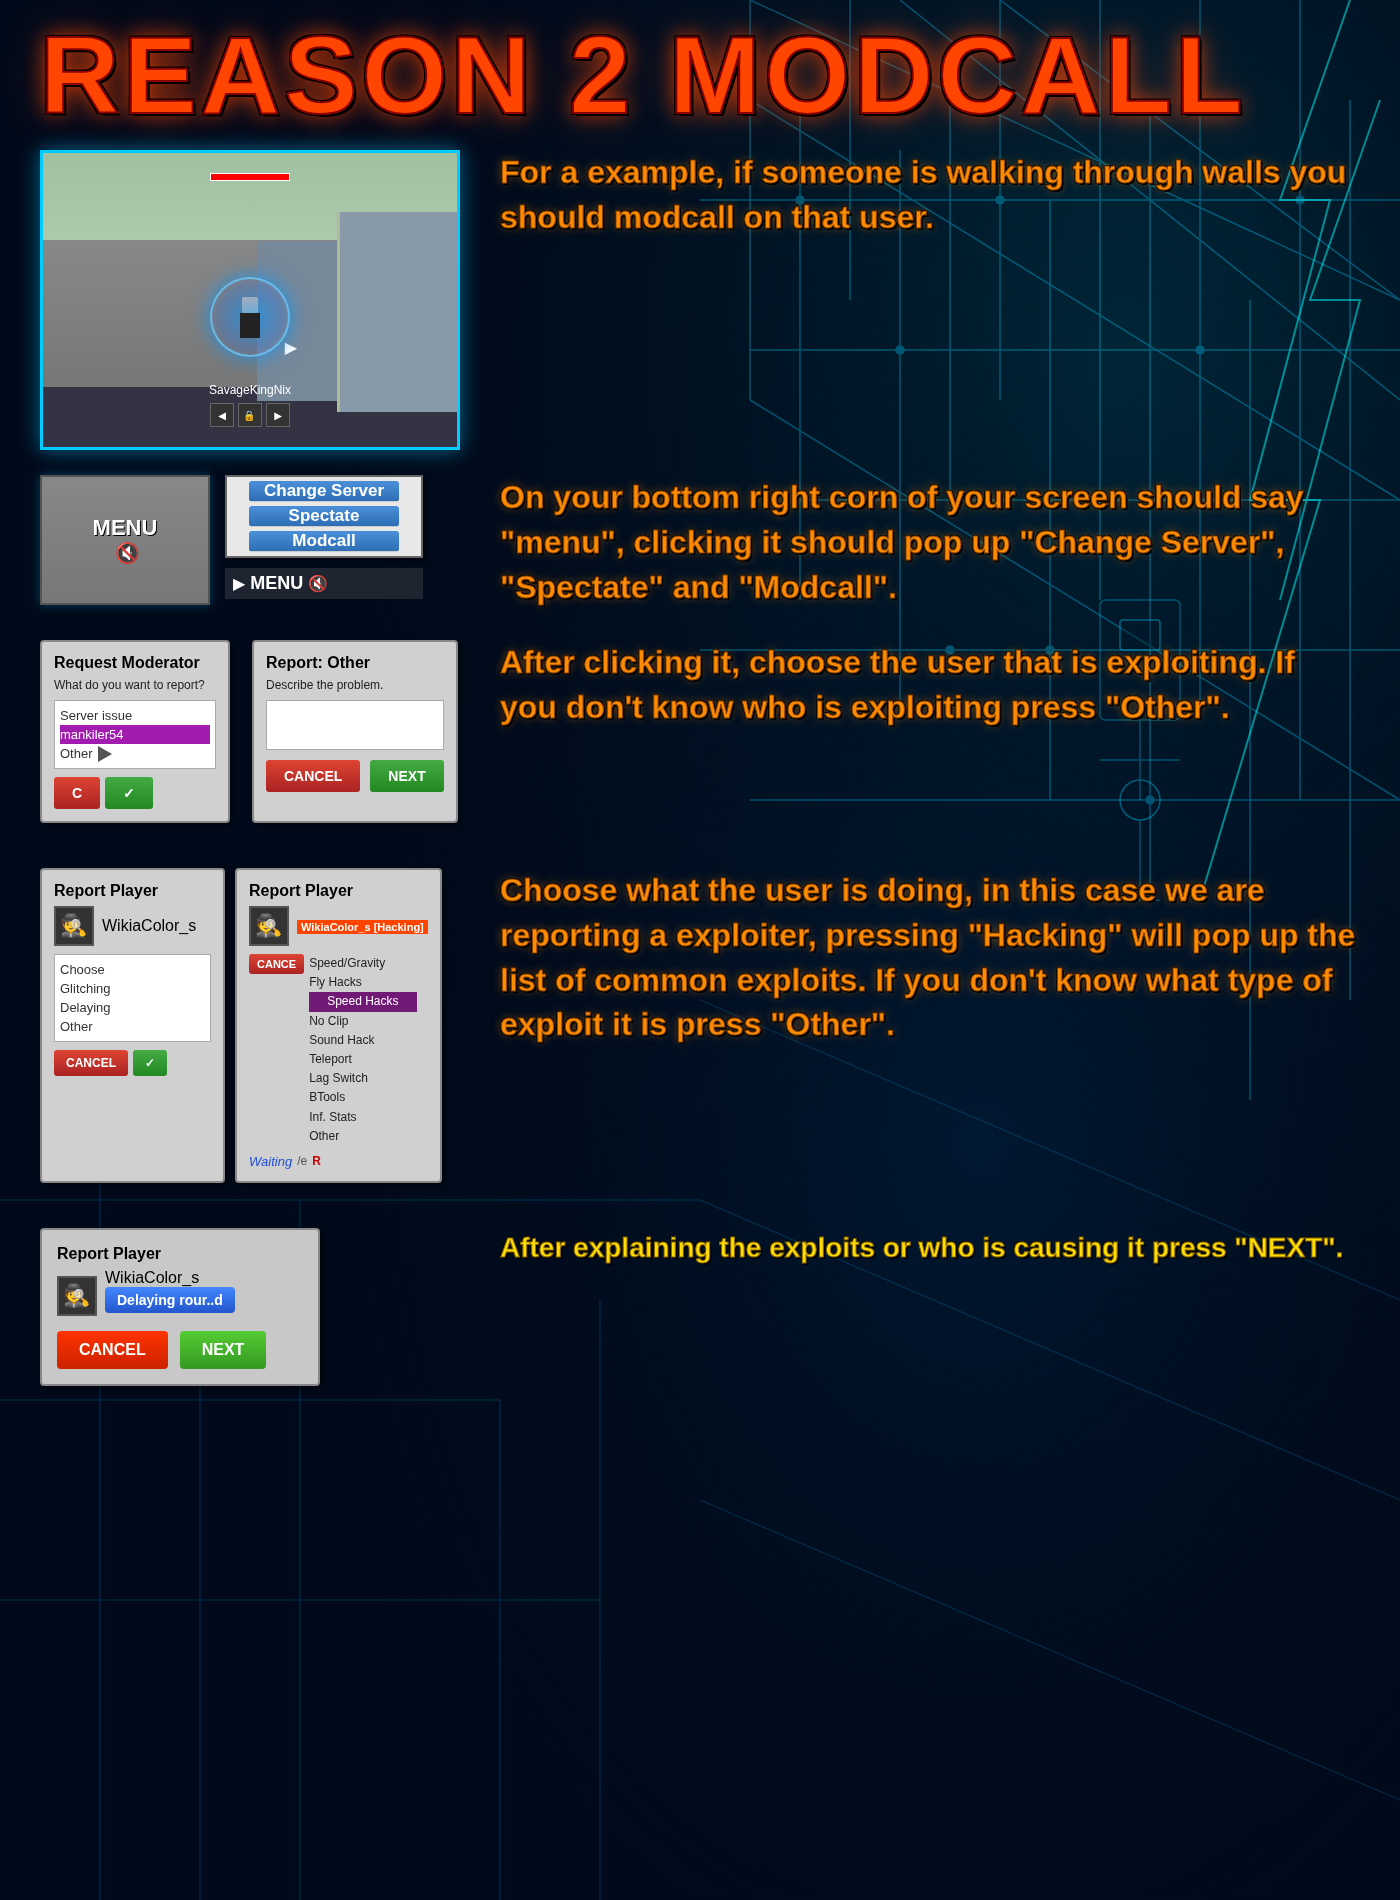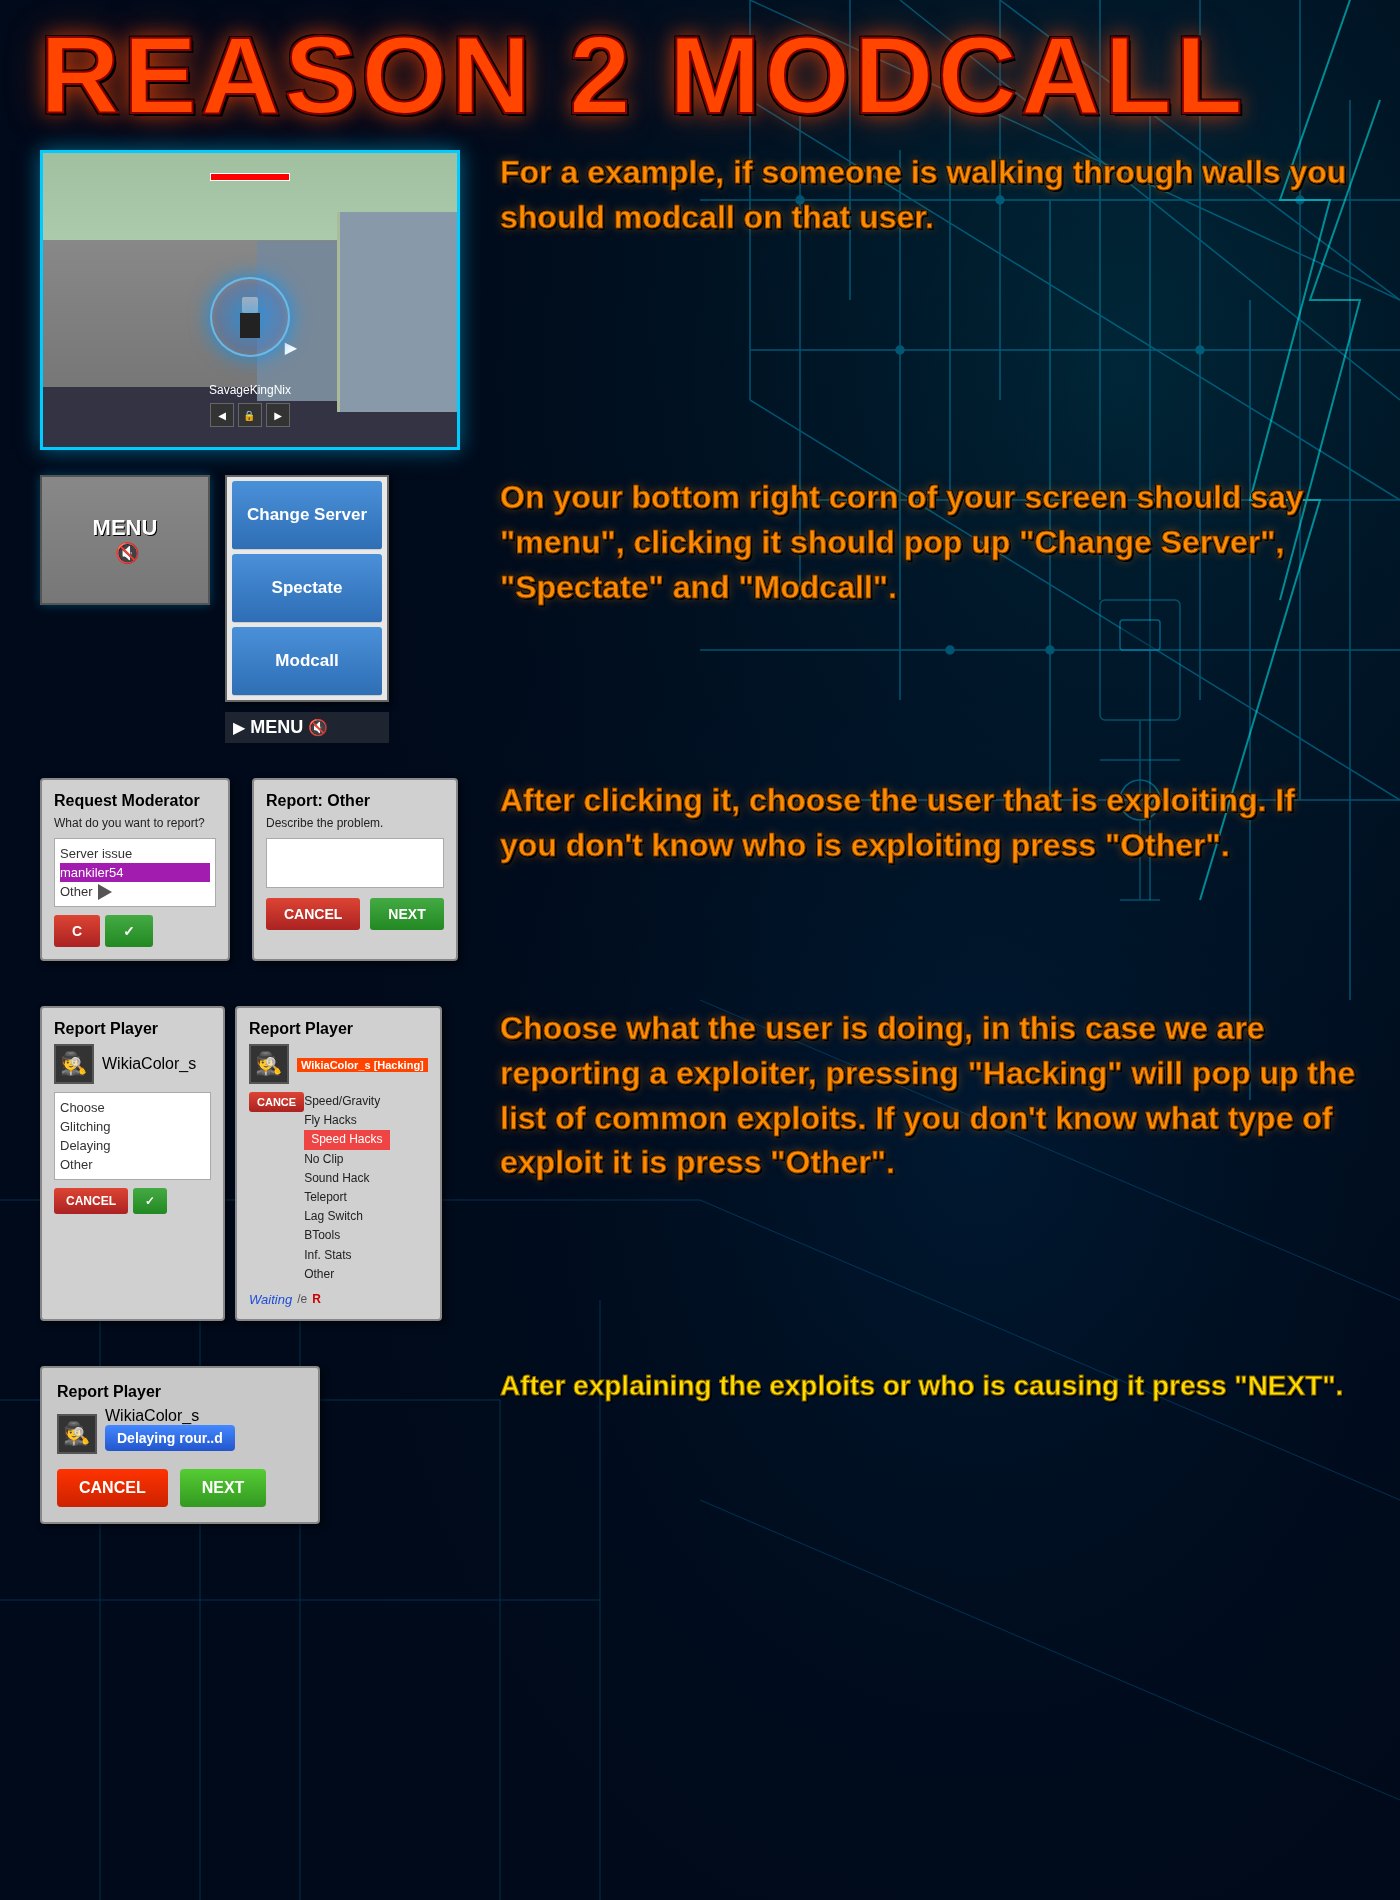--- a/index.html
+++ b/index.html
@@ -223,29 +223,29 @@
 
     .popup-menu {
       background: #e8e8e8;
       border: 2px solid #666;
       padding: 0;
       min-width: 160px;
       box-shadow: 3px 3px 5px rgba(0,0,0,0.5);
     }
 
     .popup-menu-item {
-      padding: 24px 15px;
+      padding: 0 15px;
       font-size: 17px;
       font-weight: bold;
       color: #000;
       border-bottom: 1px solid #ccc;
       cursor: pointer;
       background: linear-gradient(180deg, #4a90d9 0%, #2e6eb5 100%);
       color: #fff;
-      margin: 4px 5px;
+      margin: 4px 22px;
       border-radius: 3px;
       text-align: center;
     }
 
     
     .dialog-section {
       display: flex;
       gap: 22px;
       margin-bottom: 20px;
     }
@@ -646,26 +646,26 @@
         </div>
 
         <div class="dialog-box" style="min-width:185px;flex-shrink:0;">
           <div class="dialog-title">Report Player</div>
           <div class="report-player-header">
             <div class="report-avatar">🕵️</div>
             <div>
               <span class="hacking-label">WikiaColor_s [Hacking]</span>
             </div>
           </div>
-          <div style="display:flex;align-items:flex-start;">
+          <div style="display:flex;gap:5px;align-items:flex-start;">
             <button class="btn-cancel" style="font-size:11px;padding:4px 8px;">CANCE</button>
             <div class="exploit-list">
               <div>Speed/Gravity</div>
               <div>Fly Hacks</div>
-              <div style="background:#ef4444;color:#fff;padding:0 7px;">Speed Hacks</div>
+              <div style="background:#701a75;color:#fff;padding:0 18px;">Speed Hacks</div>
               <div>No Clip</div>
               <div>Sound Hack</div>
               <div>Teleport</div>
               <div>Lag Switch</div>
               <div>BTools</div>
               <div>Inf. Stats</div>
               <div>Other</div>
             </div>
           </div>
           <div style="margin-top:8px;display:flex;gap:5px;align-items:center;">

